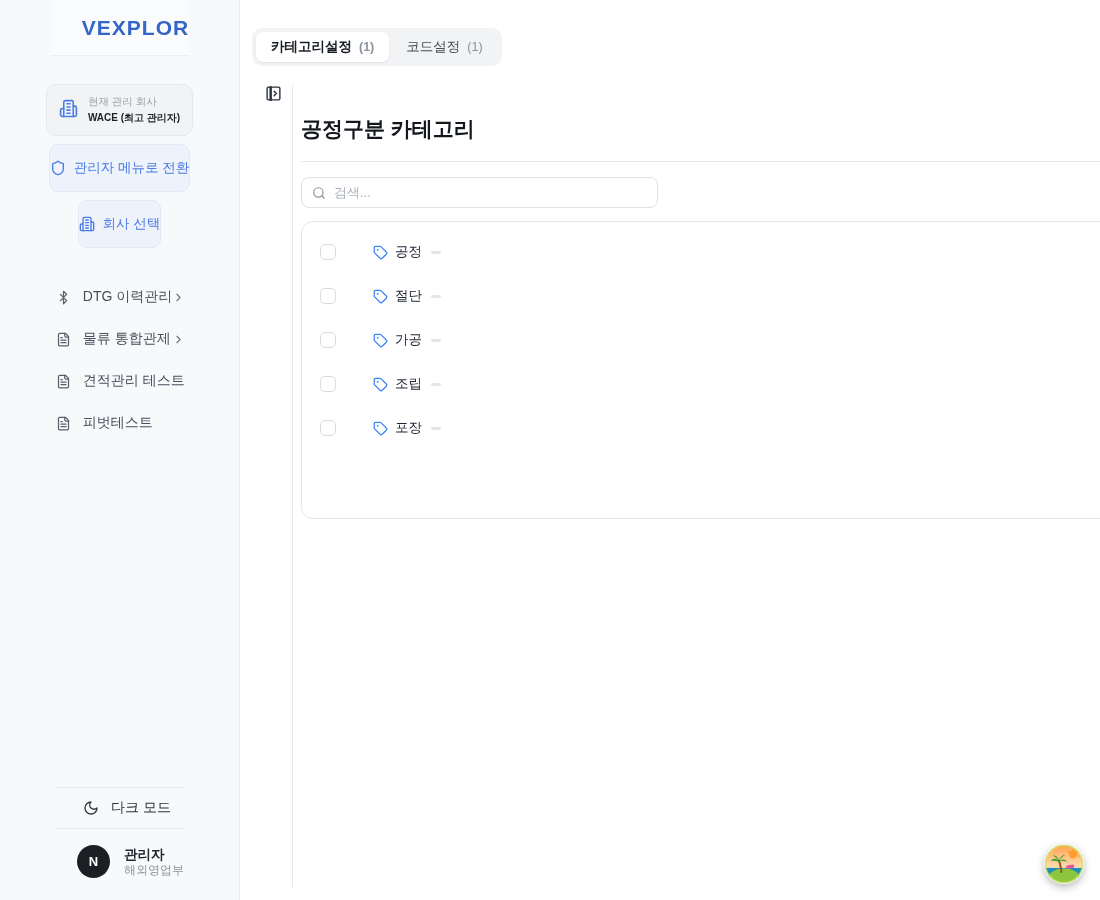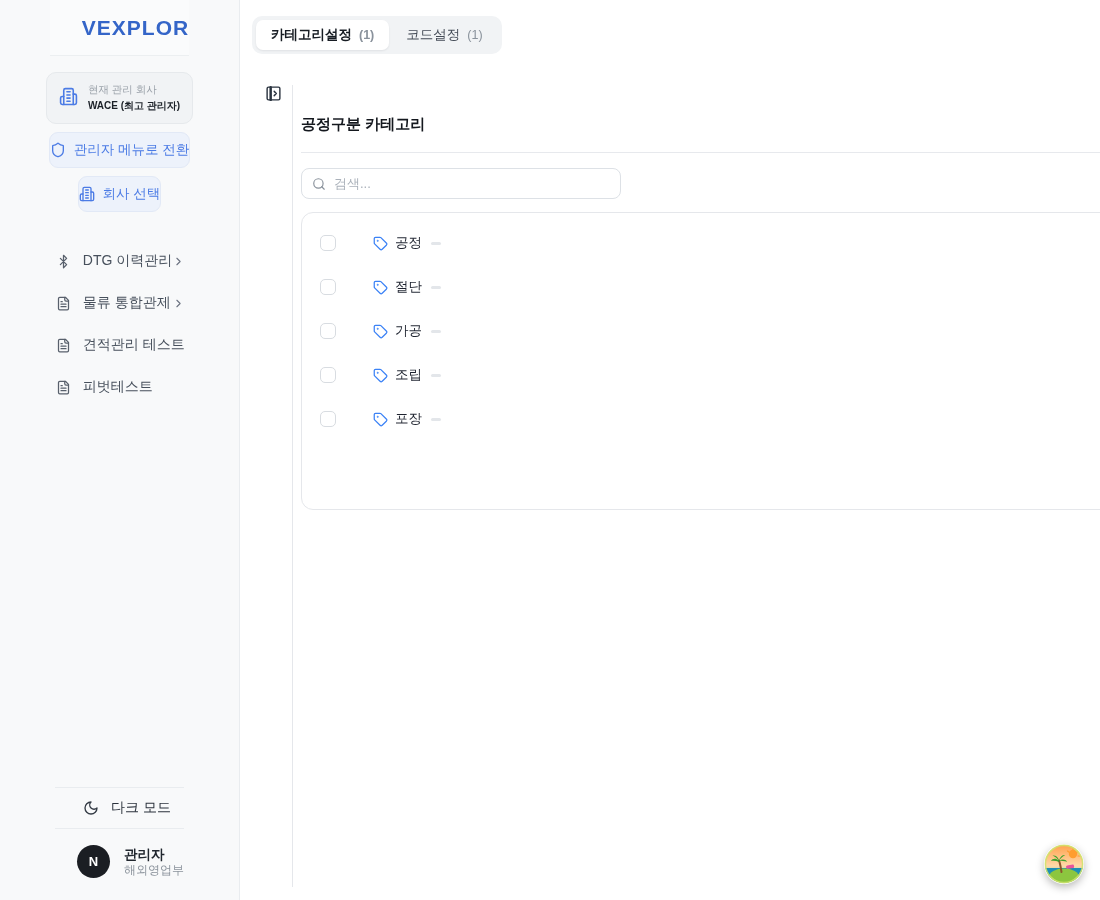--- a/index.html
+++ b/index.html
@@ -7,28 +7,28 @@
     font-family:"Liberation Sans","DejaVu Sans",sans-serif; color:#1f2430; }
   .page { position:relative; width:1100px; height:900px; display:flex; overflow:hidden; }
 
   
   .sidebar { width:240px; flex:0 0 240px; background:#f8f9fa; border-right:1px solid #e9ecef;
     display:flex; flex-direction:column;align-items:center; }
   .logo-area { height:56px; display:flex; align-items:center; padding-left:32px;
     border-bottom:1px solid #eceff1; background:#fafbfc; }
   .logo { color:#3465c8; font-weight:bold; font-size:21px; letter-spacing:1px; }
 
-  .company-card { margin:16px 12px 0; background:#f1f3f5; border:1px solid #e6e9ec;
+  .company-card { margin:28px 12px 0; background:#f1f3f5; border:1px solid #e6e9ec;
     border-radius:10px; padding:10px 12px; display:flex; align-items:center; gap:10px; }
   .company-card .bldg { color:#4b7be5; flex:0 0 auto; }
   .company-meta { display:flex; flex-direction:column; gap:2px; }
   .company-label { font-size:10.5px; color:#9aa1a9; }
   .company-name { font-size:10px; font-weight:bold; color:#1b2027; }
 
-  .side-btn { margin:8px 12px 0; height:36px; background:#edf2fb; border:1px solid #e2e9f6;
+  .side-btn { margin:8px 12px 0; height:48px; background:#edf2fb; border:1px solid #e2e9f6;
     border-radius:9px; display:flex; align-items:center; justify-content:center; gap:8px;
     color:#4b7be5; font-size:13.5px; font-weight:500; cursor:pointer; }
   .side-btn:first-of-type { margin-top:12px; }
 
   .menu { margin-top:28px; display:flex; flex-direction:column; }
   .menu-item { height:42px; display:flex; align-items:center; padding:0 26px 0 28px;
     color:#47505c; font-size:14px; cursor:pointer; }
   .menu-item .mi-icon { color:#58606c; margin-right:12px; display:flex; }
   .menu-item .chev { margin-left:auto; color:#6b7280; display:flex; }
 
@@ -38,36 +38,36 @@
     color:#2b323c; cursor:pointer; }
   .darkmode-row .moon { color:#333a44; display:flex; }
   .user-row { padding:16px 0 22px 22px; display:flex; align-items:center; gap:14px; }
   .avatar { width:33px; height:33px; border-radius:50%; background:#1b1e23; color:#fff;
     display:flex; align-items:center; justify-content:center; font-size:13px; font-weight:bold; }
   .user-name { font-size:13.5px; font-weight:bold; color:#20262e; line-height:17px; }
   .user-dept { font-size:12px; color:#8b939c; line-height:15px; }
 
   
   .main { flex:1; position:relative; background:#fff; }
-  .tabbar { position:absolute; left:12px; top:16px; display:inline-flex; align-items:center;
+  .tabbar { position:absolute; left:12px; top:28px; display:inline-flex; align-items:center;
     background:#f1f3f5; border-radius:10px; padding:4px; gap:2px; }
   .tab { padding:6px 15px; border-radius:7px; font-size:13.5px; color:#454c57;
     display:flex; align-items:center; gap:7px; cursor:pointer; white-space:nowrap; }
   .tab .count { color:#8a929c; font-size:12.5px; }
   .tab.active { background:#fff; color:#171c23; font-weight:bold;
     box-shadow:0 1px 2px rgba(20,25,35,.08); }
 
   .collapse-btn { position:absolute; left:25px; top:85px; width:17px; height:17px;
     color:#2b3440; cursor:pointer; display:flex; }
 
   .content { position:absolute; left:52px; top:85px; right:0; bottom:13px;
     border-left:1px solid #e5e7eb; padding-left:8px; }
-  .content-title { margin-top:30px; font-size:15px; font-weight:bold; color:#14181e; }
+  .content-title { margin-top:30px; font-size:21px; font-weight:bold; color:#14181e; }
   .content-divider { margin-top:18px; border-top:1px solid #e7e9ed; }
-  .search-box { margin-top:15px; width:320px; height:31px; border:1px solid #dde1e6;
+  .search-box { margin-top:15px; width:357px; height:31px; border:1px solid #dde1e6;
     border-radius:8px; display:flex; align-items:center; padding:0 10px; gap:8px; background:#fff; }
   .search-box .s-icon { color:#8a929c; display:flex; }
   .search-box input { border:none; outline:none; flex:1; font-size:13px; color:#374151;
     font-family:inherit; background:transparent; }
   .search-box input::placeholder { color:#aab1ba; }
 
   .list-card { margin-top:13px; height:298px; border:1px solid #e5e7eb; border-radius:12px;
     width:calc(100% + 24px); padding-top:8px; background:#fff; overflow:hidden; }
   .cat-row { height:44px; display:flex; align-items:center; padding-left:18px; }
   .checkbox { width:16px; height:16px; border:1.5px solid #d8dce1; border-radius:5px;

